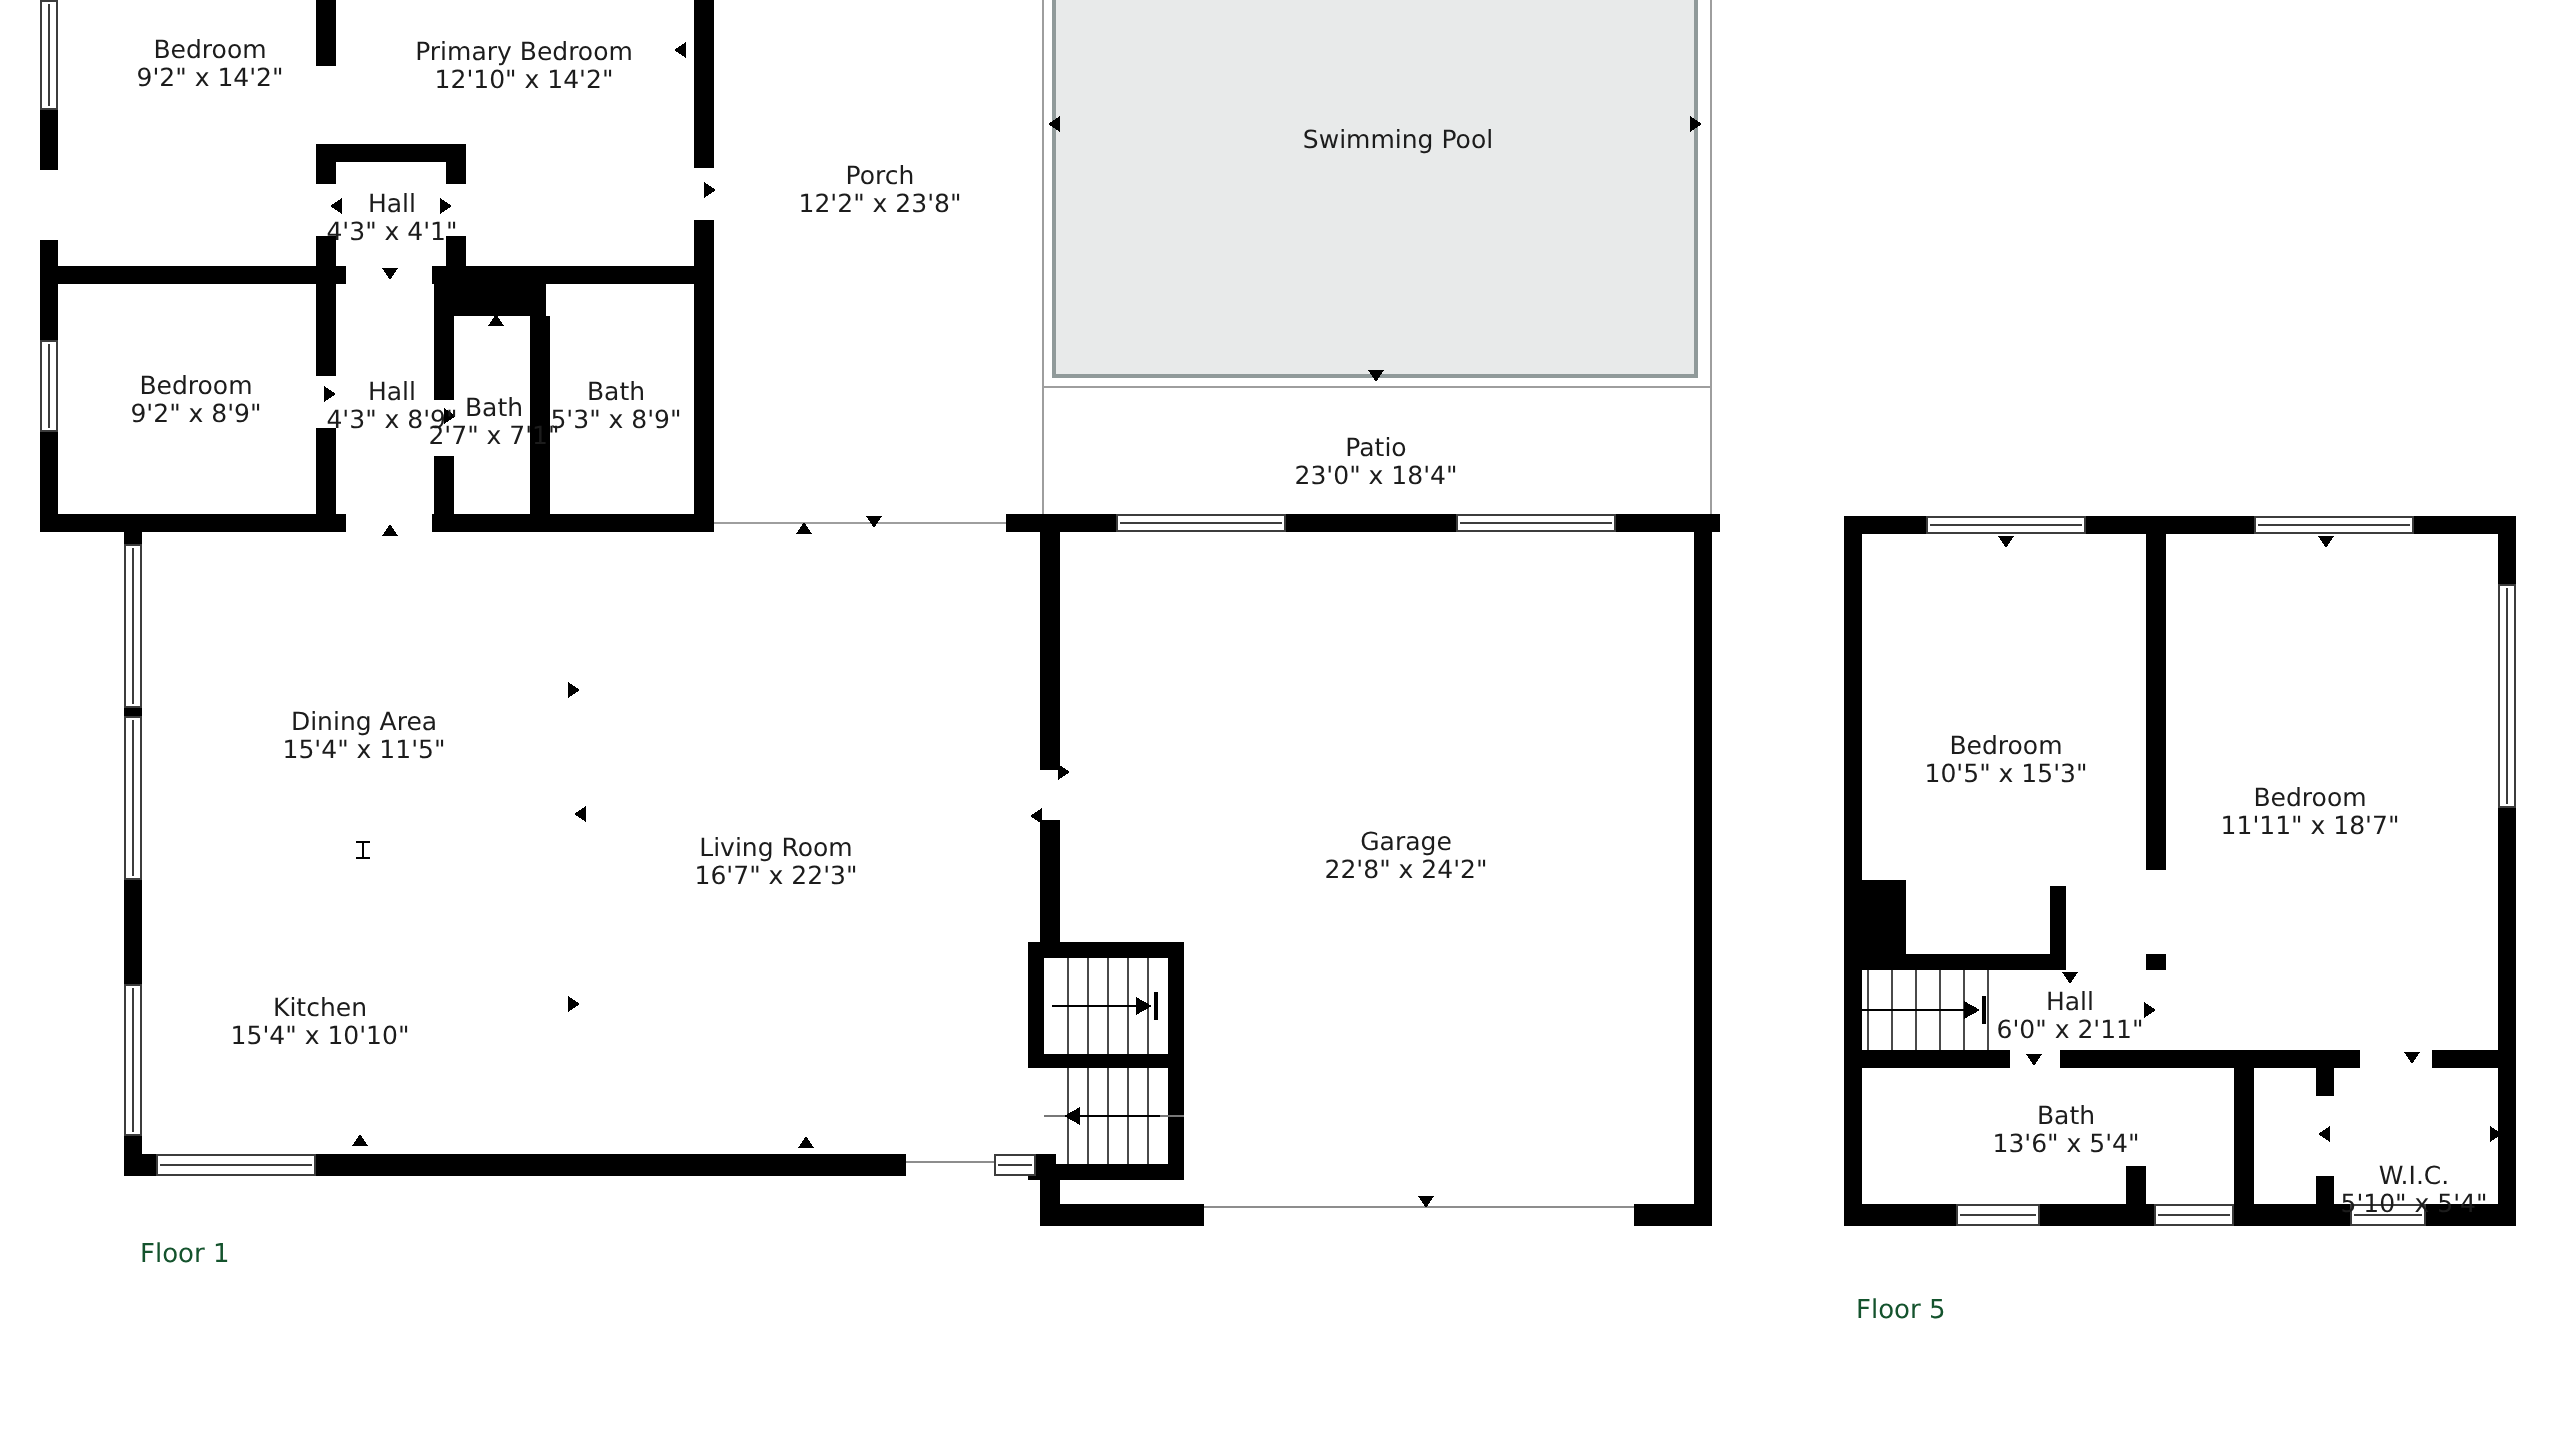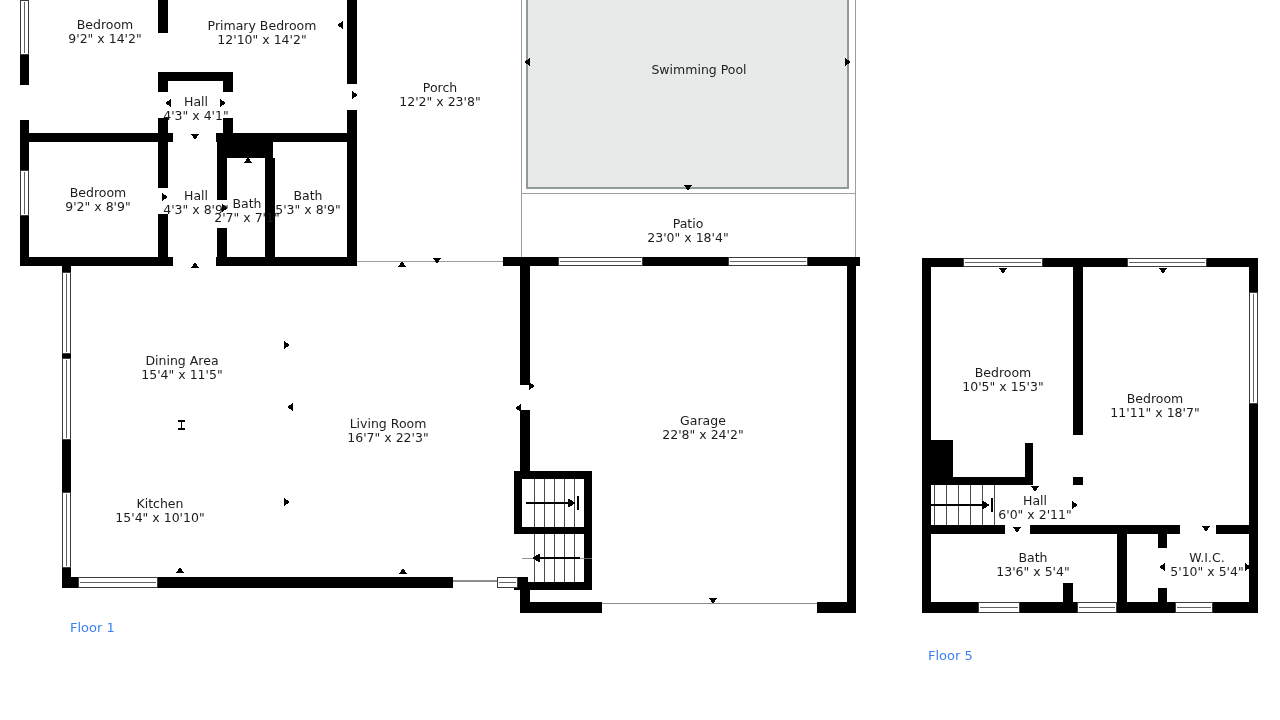--- a/index.html
+++ b/index.html
@@ -6,21 +6,21 @@
   .canvas{
     position:relative;width:1280px;height:720px;background:#ffffff;overflow:hidden;
     font-family:"DejaVu Sans","Liberation Sans",sans-serif;
   }
   .plan-svg{position:absolute;left:0;top:0;}
   .room-label{
     position:absolute;transform:translate(-50%,-50%);
     text-align:center;color:#1c1c1c;font-size:12.5px;line-height:14px;white-space:nowrap;
   }
   .room-label .rn,.room-label .rd{display:block;}
-  .floor-label{position:absolute;font-size:13px;color:#3b82f6;white-space:nowrap;}
+  .floor-label{position:absolute;font-size:13px;color:#14532d;white-space:nowrap;}
 </style>
 </head>
 <body>
 
 <div class="canvas">
 
 <svg class="plan-svg" width="1280" height="720" viewBox="0 0 1280 720" shape-rendering="crispEdges">
 
   <g stroke-width="1">
     <line x1="521.5" y1="0" x2="521.5" y2="258" stroke="#9e9e9e"></line>
@@ -317,21 +317,21 @@
   <span class="rd">11'11" x 18'7"</span>
 </div>
 <div class="room-label" style="left:1035px;top:508px">
   <span class="rn">Hall</span>
   <span class="rd">6'0" x 2'11"</span>
 </div>
 <div class="room-label" style="left:1033px;top:565px">
   <span class="rn">Bath</span>
   <span class="rd">13'6" x 5'4"</span>
 </div>
-<div class="room-label" style="left:1207px;top:565px">
+<div class="room-label" style="left:1207px;top:595px">
   <span class="rn">W.I.C.</span>
   <span class="rd">5'10" x 5'4"</span>
 </div>
 
 <div class="floor-label" style="left:70px;top:620px">Floor 1</div>
 <div class="floor-label" style="left:928px;top:648px">Floor 5</div>
 
 </div>
 
 </body></html>

